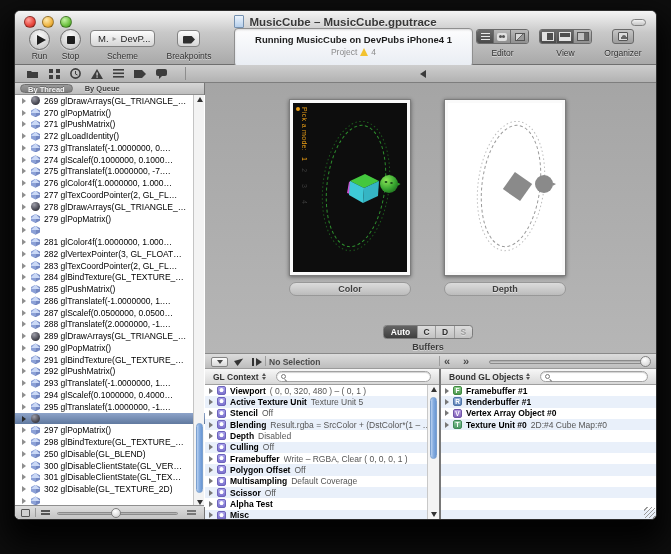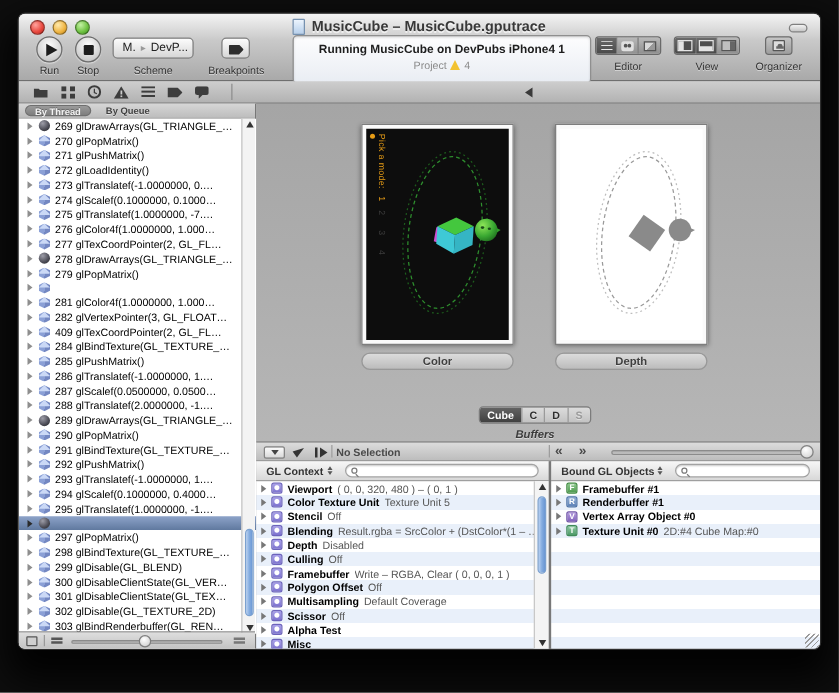--- a/index.html
+++ b/index.html
@@ -112,21 +112,21 @@
   .overlay-rot .dim{color:#3c3c3c;margin-left:7px;letter-spacing:5px;}
   .orange-dot{position:absolute;left:3px;top:4px;width:4px;height:4px;border-radius:50%;background:#e89d16;}
   .prev-label{position:absolute;top:199px;width:122px;height:14px;border:1px solid #989898;border-radius:7px;background:linear-gradient(rgba(255,255,255,.55),rgba(255,255,255,.12));display:flex;align-items:center;justify-content:center;font-size:9px;font-weight:bold;color:#3f3f3f;text-shadow:0 1px 0 rgba(255,255,255,.5);}
   #label-color{left:84px;}
   #label-depth{left:239px;}
   .buf-seg{position:absolute;left:178px;top:242px;width:90px;height:14px;display:flex;border:1px solid #7c7c7c;border-radius:3.5px;overflow:hidden;background:linear-gradient(#dcdcdc,#c2c2c2);}
   .buf-seg .bseg{flex:1;display:flex;align-items:center;justify-content:center;font-size:8.5px;font-weight:bold;color:#2f2f2f;border-right:1px solid #9a9a9a;text-shadow:0 1px 0 rgba(255,255,255,.4);}
   .buf-seg .bseg:first-child{flex:1.9;}
   .buf-seg .bseg:last-child{border-right:none;color:#9b9b9b;}
   .buf-seg .bseg.sel{background:linear-gradient(#646464,#3f3f3f);color:#fff;text-shadow:none;}
-  .buf-caption{position:absolute;left:178px;top:259px;width:90px;text-align:center;font-size:9px;font-weight:bold;color:#3b3b3b;text-shadow:0 1px 0 rgba(255,255,255,.45);font-style:italic;}
+  .buf-caption{position:absolute;left:178px;top:259px;width:90px;text-align:center;font-size:9px;font-weight:bold;color:#3b3b3b;text-shadow:0 1px 0 rgba(255,255,255,.45);}
   
   .debug{position:absolute;left:190px;top:342px;right:0;bottom:0;}
   .debugbar{position:absolute;left:0;top:0;right:0;height:16px;background:linear-gradient(#dcdcdc,#bdbdbd);border-top:1px solid #8a8a8a;border-bottom:1px solid #9b9b9b;}
   .filter-btn{position:absolute;left:6px;top:3px;width:17px;height:10px;border:1px solid #848484;border-radius:2px;background:linear-gradient(#fbfbfb,#d9d9d9);display:flex;align-items:center;justify-content:center;}
   .filter-btn i{width:0;height:0;border-left:3px solid transparent;border-right:3px solid transparent;border-top:4px solid #444;}
   .jump-icon{position:absolute;left:30px;top:4px;width:0;height:0;border-left:9px solid #333;border-top:3.5px solid transparent;border-bottom:3.5px solid transparent;transform:rotate(-35deg);}
   .step-icon{position:absolute;left:47px;top:4px;width:12px;height:8px;}
   .step-icon:before{content:"";position:absolute;left:0;top:0;width:2px;height:8px;background:#333;}
   .step-icon:after{content:"";position:absolute;left:4px;top:0;width:0;height:0;border-left:6px solid #333;border-top:4px solid transparent;border-bottom:4px solid transparent;}
   .bar-div{position:absolute;top:2px;bottom:2px;width:1px;background:#9d9d9d;}
@@ -386,21 +386,21 @@
 
     <div class="call-row">
       <span class="disc"></span>
       <span class="gl-icon cube"></span>
       <span class="txt">282 glVertexPointer(3, GL_FLOAT…</span>
     </div>
 
     <div class="call-row">
       <span class="disc"></span>
       <span class="gl-icon cube"></span>
-      <span class="txt">409 glTexCoordPointer(2, GL_FL…</span>
+      <span class="txt">283 glTexCoordPointer(2, GL_FL…</span>
     </div>
 
     <div class="call-row">
       <span class="disc"></span>
       <span class="gl-icon cube"></span>
       <span class="txt">284 glBindTexture(GL_TEXTURE_…</span>
     </div>
 
     <div class="call-row">
       <span class="disc"></span>
@@ -481,21 +481,21 @@
 
     <div class="call-row">
       <span class="disc"></span>
       <span class="gl-icon cube"></span>
       <span class="txt">298 glBindTexture(GL_TEXTURE_…</span>
     </div>
 
     <div class="call-row">
       <span class="disc"></span>
       <span class="gl-icon cube"></span>
-      <span class="txt">299 glDisable(GL_BLEND)</span>
+      <span class="txt">250 glDisable(GL_BLEND)</span>
     </div>
 
     <div class="call-row">
       <span class="disc"></span>
       <span class="gl-icon cube"></span>
       <span class="txt">300 glDisableClientState(GL_VER…</span>
     </div>
 
     <div class="call-row">
       <span class="disc"></span>
@@ -505,21 +505,20 @@
 
     <div class="call-row">
       <span class="disc"></span>
       <span class="gl-icon cube"></span>
       <span class="txt">302 glDisable(GL_TEXTURE_2D)</span>
     </div>
 
     <div class="call-row">
       <span class="disc"></span>
       <span class="gl-icon cube"></span>
-      <span class="txt">303 glBindRenderbuffer(GL_REN…</span>
     </div>
   </div>
     <div class="v-scroll">
       <span class="scroll-up"></span>
       <span class="thumb sb-thumb"></span>
       <span class="scroll-down"></span>
     </div>
     <div class="sidebar-bottom">
       <span class="sbb-icon1"></span>
       <span class="sbb-div"></span>
@@ -569,21 +568,21 @@
             <ellipse cx="63" cy="83" rx="33" ry="65" fill="none" stroke="#bdbdbd" stroke-width="1" stroke-dasharray="1.5 2.5"></ellipse>
           </g>
           <rect x="59" y="73" width="21" height="21" fill="#8a8a8a" transform="rotate(35 69.5 83.5)"></rect>
           <circle cx="96" cy="81" r="9" fill="#8a8a8a"></circle>
           <polygon points="104.5,79.5 108,81 104.5,83" fill="#8a8a8a"></polygon>
         </svg>
       </div>
     </div>
     <div class="prev-label" id="label-depth">Depth</div>
     <div class="buf-seg">
-      <div class="bseg sel">Cube</div>
+      <div class="bseg sel">Auto</div>
       <div class="bseg">C</div>
       <div class="bseg">D</div>
       <div class="bseg">S</div>
     </div>
     <div class="buf-caption">Buffers</div>
   </div>
 
   <div class="debug">
     <div class="debugbar">
       <span class="filter-btn">
@@ -614,21 +613,21 @@
     <div class="ctx-row">
       <span class="disc"></span>
       <span class="ctx-icon"></span>
       <span class="nm">Viewport</span>
       <span class="val">( 0, 0, 320, 480 ) – ( 0, 1 )</span>
     </div>
 
     <div class="ctx-row">
       <span class="disc"></span>
       <span class="ctx-icon"></span>
-      <span class="nm">Color Texture Unit</span>
+      <span class="nm">Active Texture Unit</span>
       <span class="val">Texture Unit 5</span>
     </div>
 
     <div class="ctx-row">
       <span class="disc"></span>
       <span class="ctx-icon"></span>
       <span class="nm">Stencil</span>
       <span class="val">Off</span>
     </div>
 

